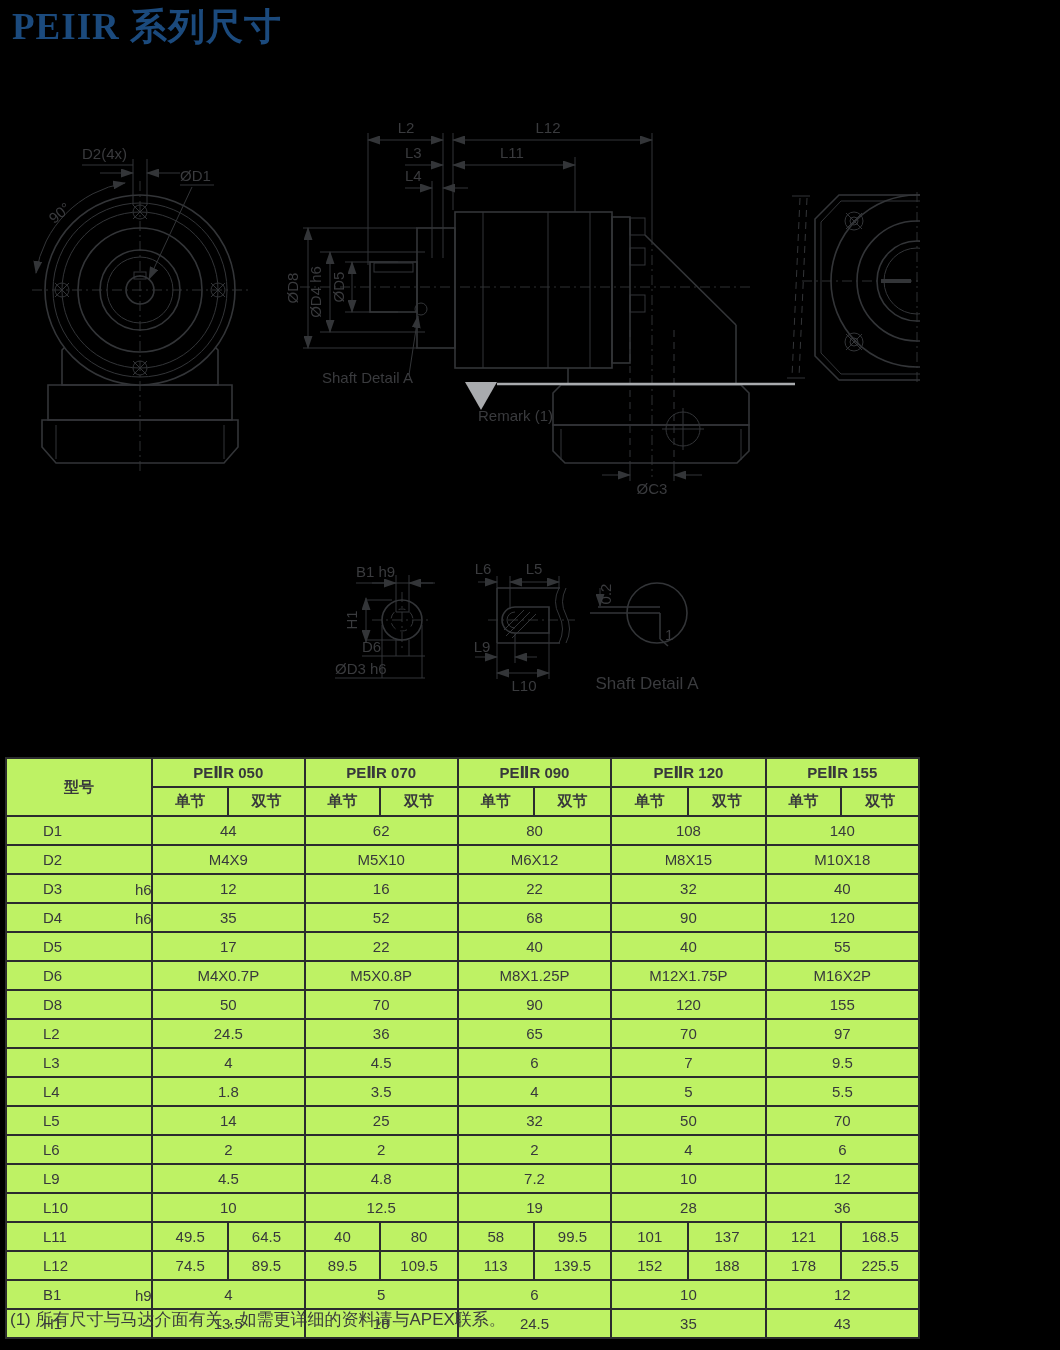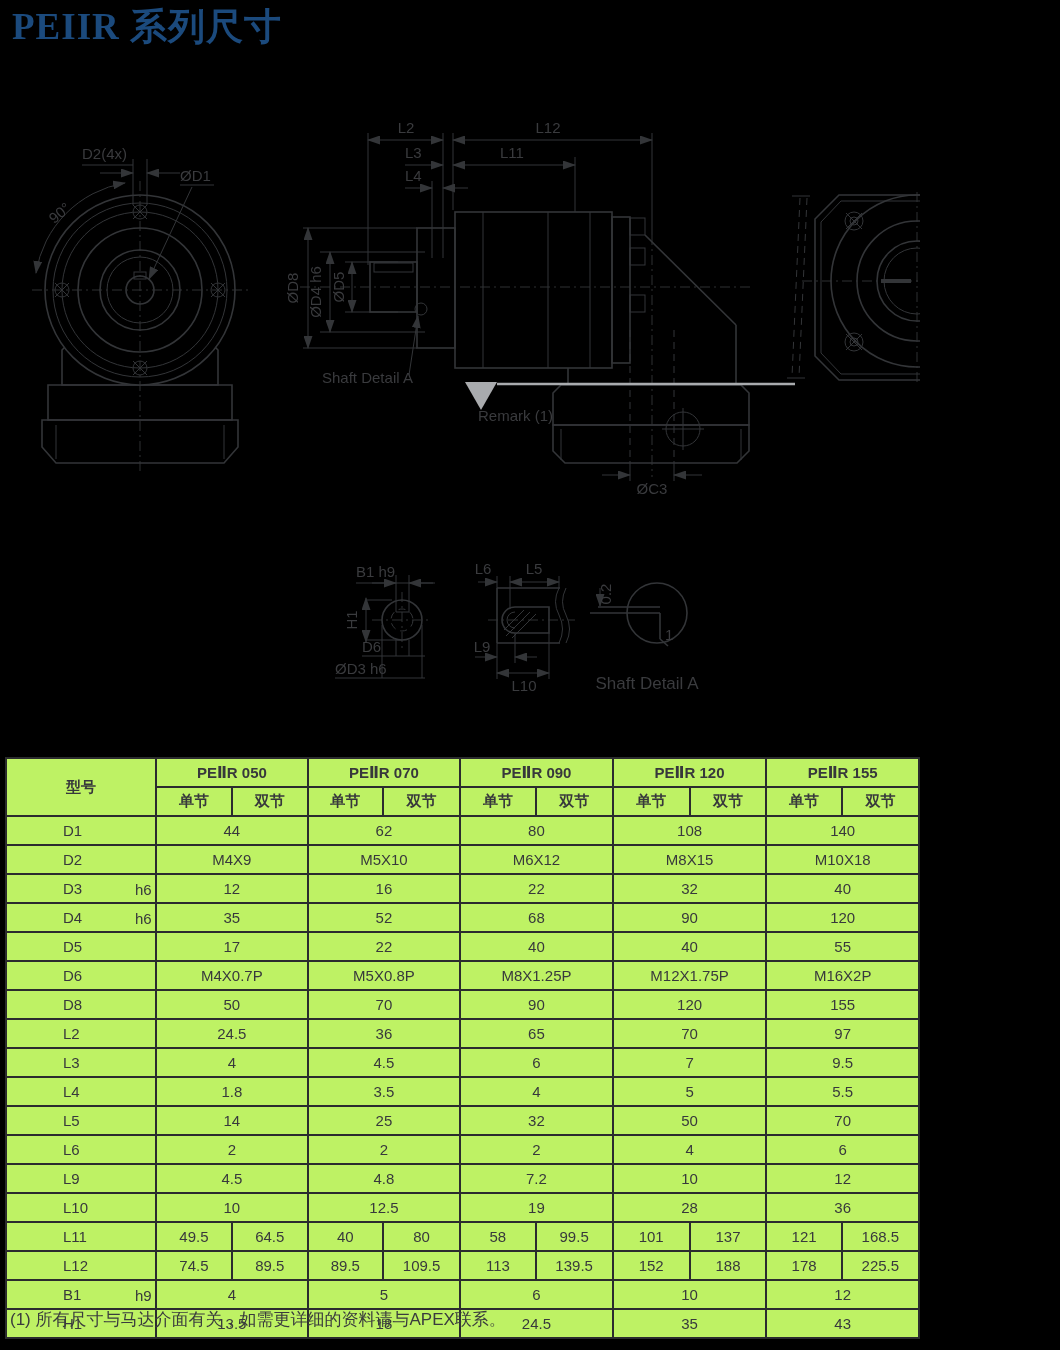--- a/index.html
+++ b/index.html
@@ -15,21 +15,21 @@
   .thick{stroke:#333538;stroke-width:4;fill:none;}
   .cl{stroke:#333538;stroke-width:0.9;fill:none;stroke-dasharray:10 4 2 4;}
   .hid{stroke:#333538;stroke-width:1;fill:none;stroke-dasharray:7 5;}
   .txt{fill:#3a3b3e;font-size:15px;font-family:"Liberation Sans","DejaVu Sans",sans-serif;}
   .gray{stroke:#a9abae;stroke-width:2.5;fill:none;}
   
   #dims{position:absolute;left:5px;top:757px;border-collapse:collapse;table-layout:fixed;background:#bef264;}
   #dims td{border:2px solid #2b2c2e;color:#38393c;font-size:15px;text-align:center;
            height:25px;padding:1px 2px;white-space:nowrap;overflow:hidden;}
   #dims .hdr{font-weight:bold;color:#37383b;}
-  #dims .label-cell{text-align:left;padding-left:56px;position:relative;}
+  #dims .label-cell{text-align:left;padding-left:36px;position:relative;}
   #dims .tol{position:absolute;left:128px;top:50%;transform:translateY(-50%);}
   
   #footnote{position:absolute;left:10px;top:1308px;font-size:17px;color:#3a3b3e;}
 </style>
 </head>
 <body>
 
 <div id="page">
 
   <div id="title">PEIIR 系列尺寸</div>

